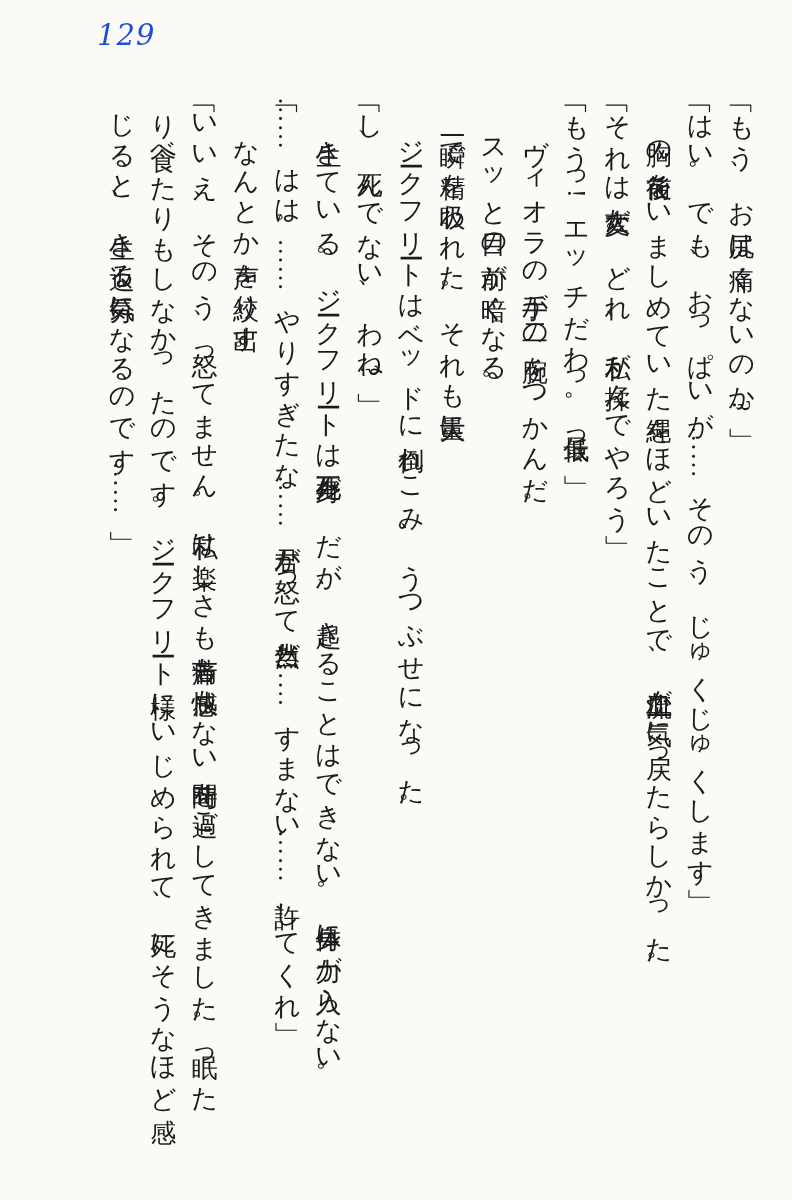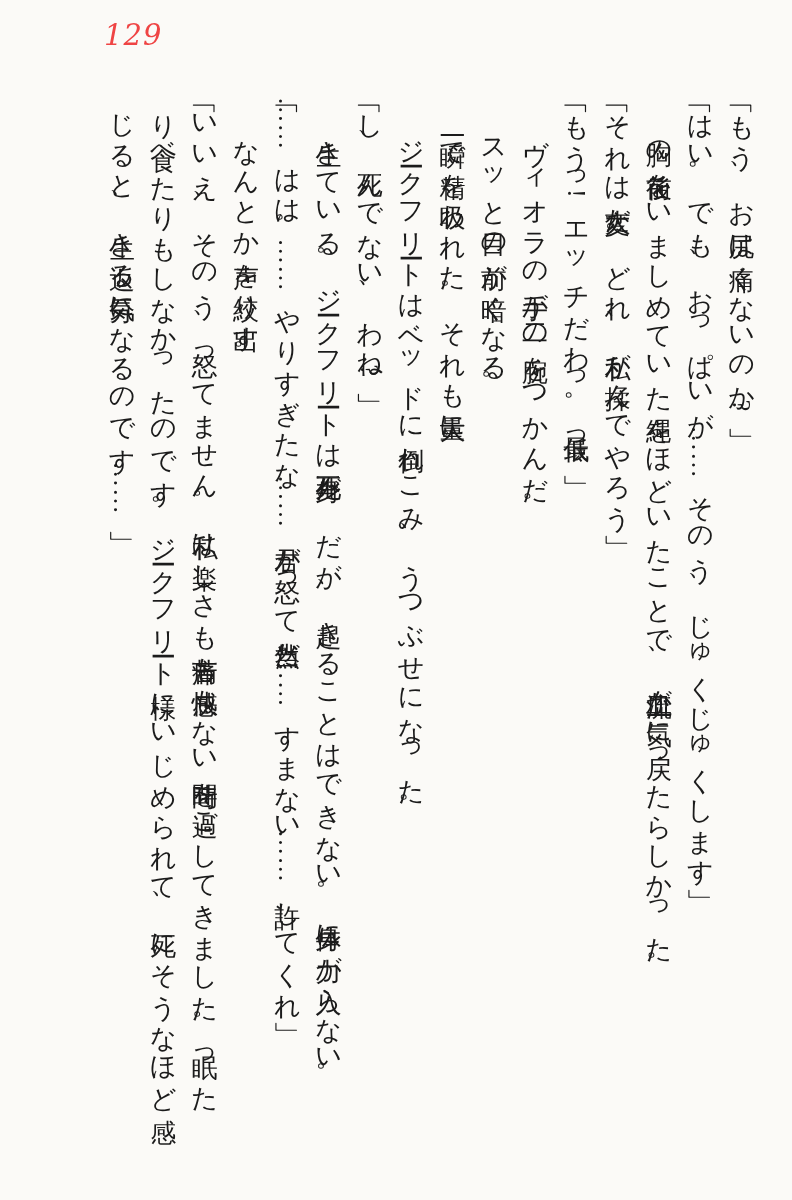--- a/index.html
+++ b/index.html
@@ -14,26 +14,26 @@
     position: relative;
     width: 792px;
     height: 1200px;
     background: #fbfaf7;
     font-family: "Liberation Serif", serif;
   }
 
   .page-number {
     position: absolute;
     top: 18px;
-    left: 104px;
+    left: 97px;
     font-family: "DejaVu Serif", serif;
     font-style: italic;
     font-size: 29px;
     letter-spacing: 1px;
-    color: #ef4444;
+    color: #1d4ed8;
   }
 
   .text-area {
     position: absolute;
     top: 96px;
     right: 30px;
     width: 702px;
     height: 1030px;
     writing-mode: vertical-rl;
     text-orientation: mixed;

